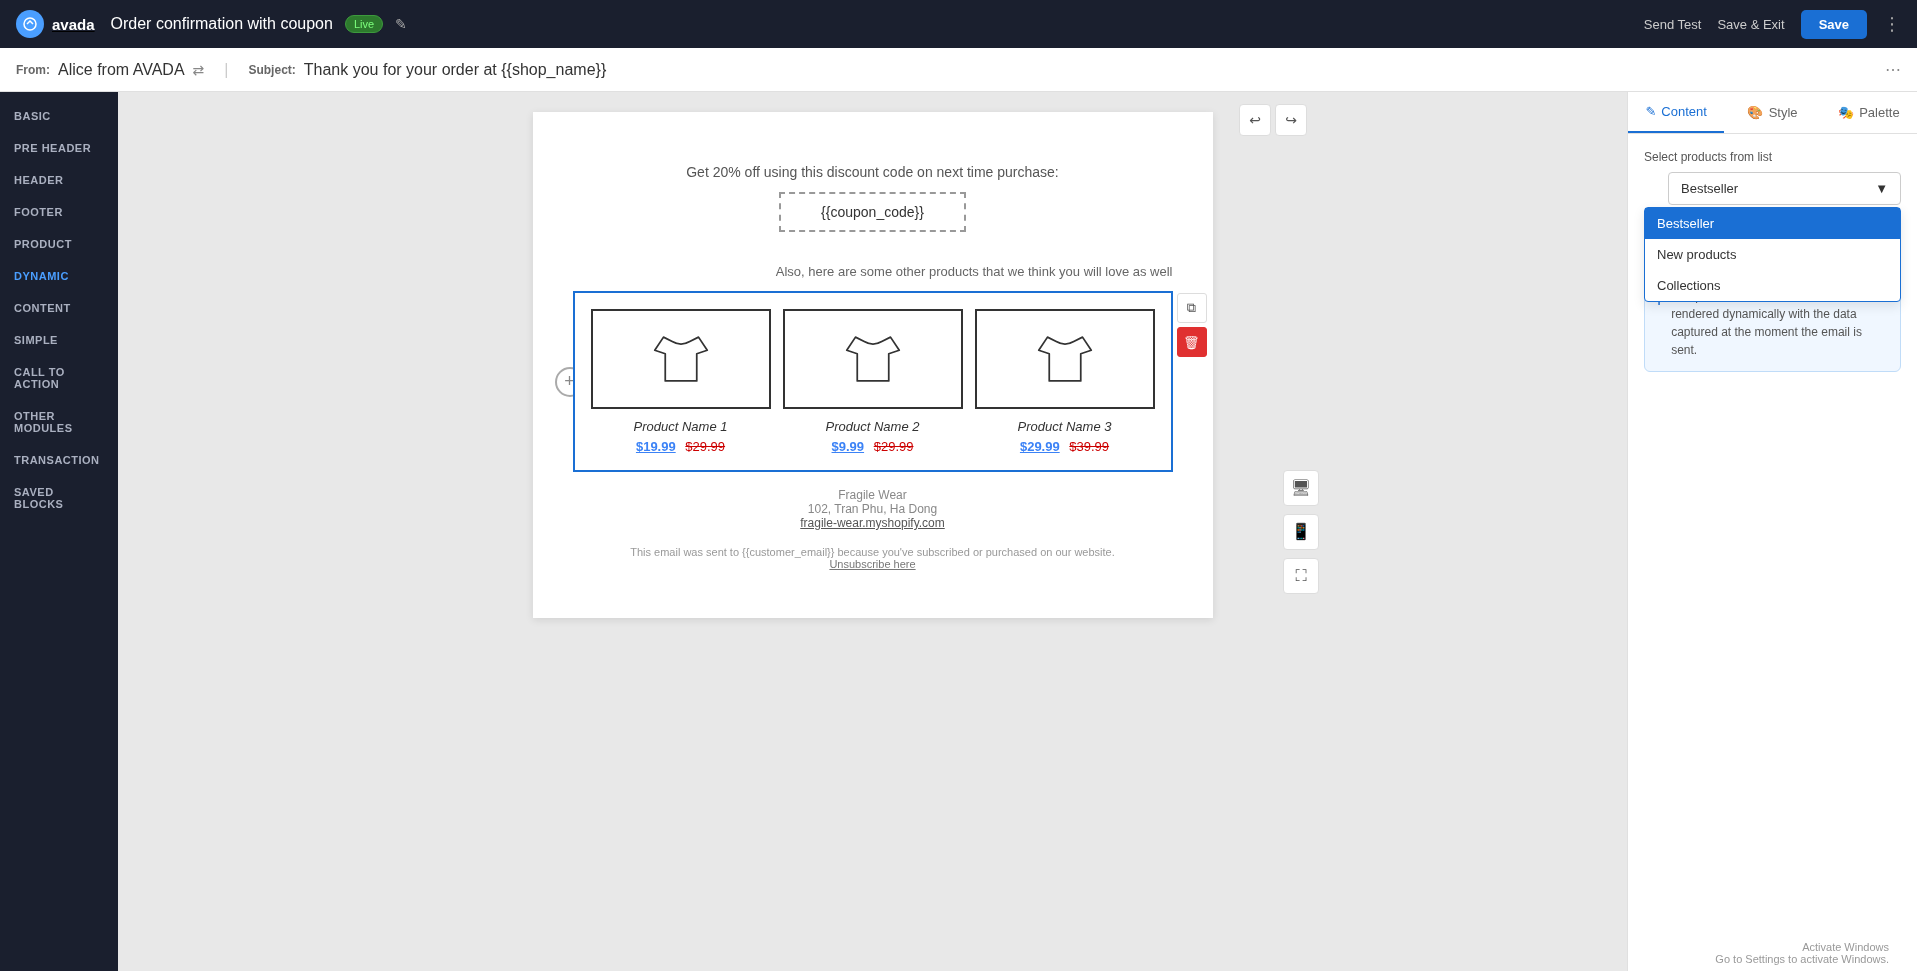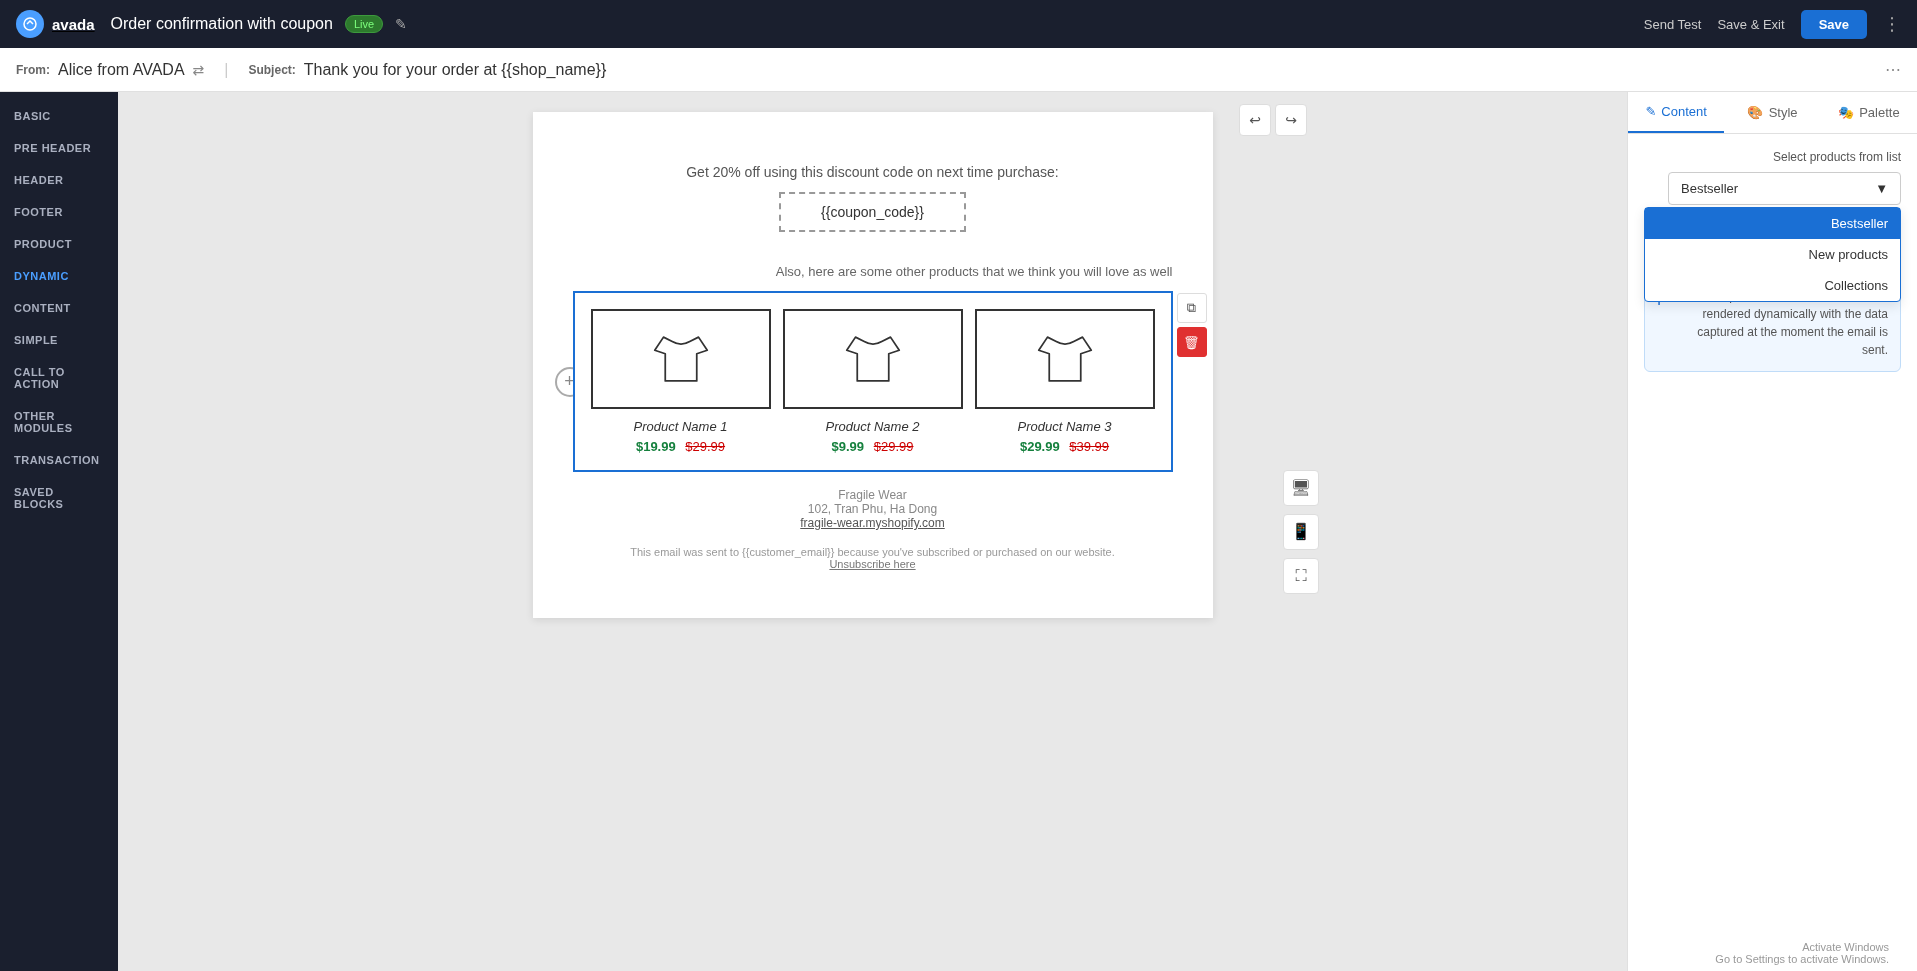--- a/index.html
+++ b/index.html
@@ -85,21 +85,21 @@
     }
     .product-item { flex: 1; text-align: center; }
     .product-img-placeholder {
       width: 100%; height: 100px; border: 2px solid #333;
       display: flex; align-items: center; justify-content: center;
       margin-bottom: 10px;
     }
     .tshirt-svg { width: 70px; height: 80px; }
     .product-name { font-style: italic; font-size: 13px; color: #333; margin-bottom: 5px; }
     .product-prices { font-size: 13px; }
-    .price-current { color: #15803d; font-weight: 600; margin-right: 6px; }
+    .price-current { color: #3b82f6; font-weight: 600; margin-right: 6px; text-decoration: underline; }
     .price-original { color: #cc0000; text-decoration: line-through; }
 
     
     .block-actions {
       position: absolute; right: -36px; top: 0;
       display: flex; flex-direction: column; gap: 4px;
     }
     .block-action-btn {
       width: 30px; height: 30px; background: white; border: 1px solid #ddd;
       border-radius: 3px; display: flex; align-items: center; justify-content: center;
@@ -126,21 +126,21 @@
       width: 290px; background: white; border-left: 1px solid #e0e0e0;
       display: flex; flex-direction: column; flex-shrink: 0; overflow-y: auto;
     }
     .panel-tabs { display: flex; border-bottom: 1px solid #e0e0e0; }
     .panel-tab {
       flex: 1; padding: 12px 8px; text-align: center; font-size: 13px;
       color: #666; cursor: pointer; display: flex; align-items: center;
       justify-content: center; gap: 5px;
     }
     .panel-tab.active { color: #1a6fd4; border-bottom: 2px solid #1a6fd4; }
-    .panel-content { padding: 16px; text-align: right; }
+    .panel-content { padding: 16px; }
 
     .panel-label { font-size: 12px; color: #555; margin-bottom: 8px; font-weight: 500; }
 
     
     .dropdown-wrapper { position: relative; padding-left: 24px; }
     .dropdown-trigger {
       width: 100%; padding: 8px 12px; border: 1px solid #ccc; border-radius: 4px;
       background: white; font-size: 13px; color: #333; cursor: pointer;
       display: flex; justify-content: space-between; align-items: center;
     }

